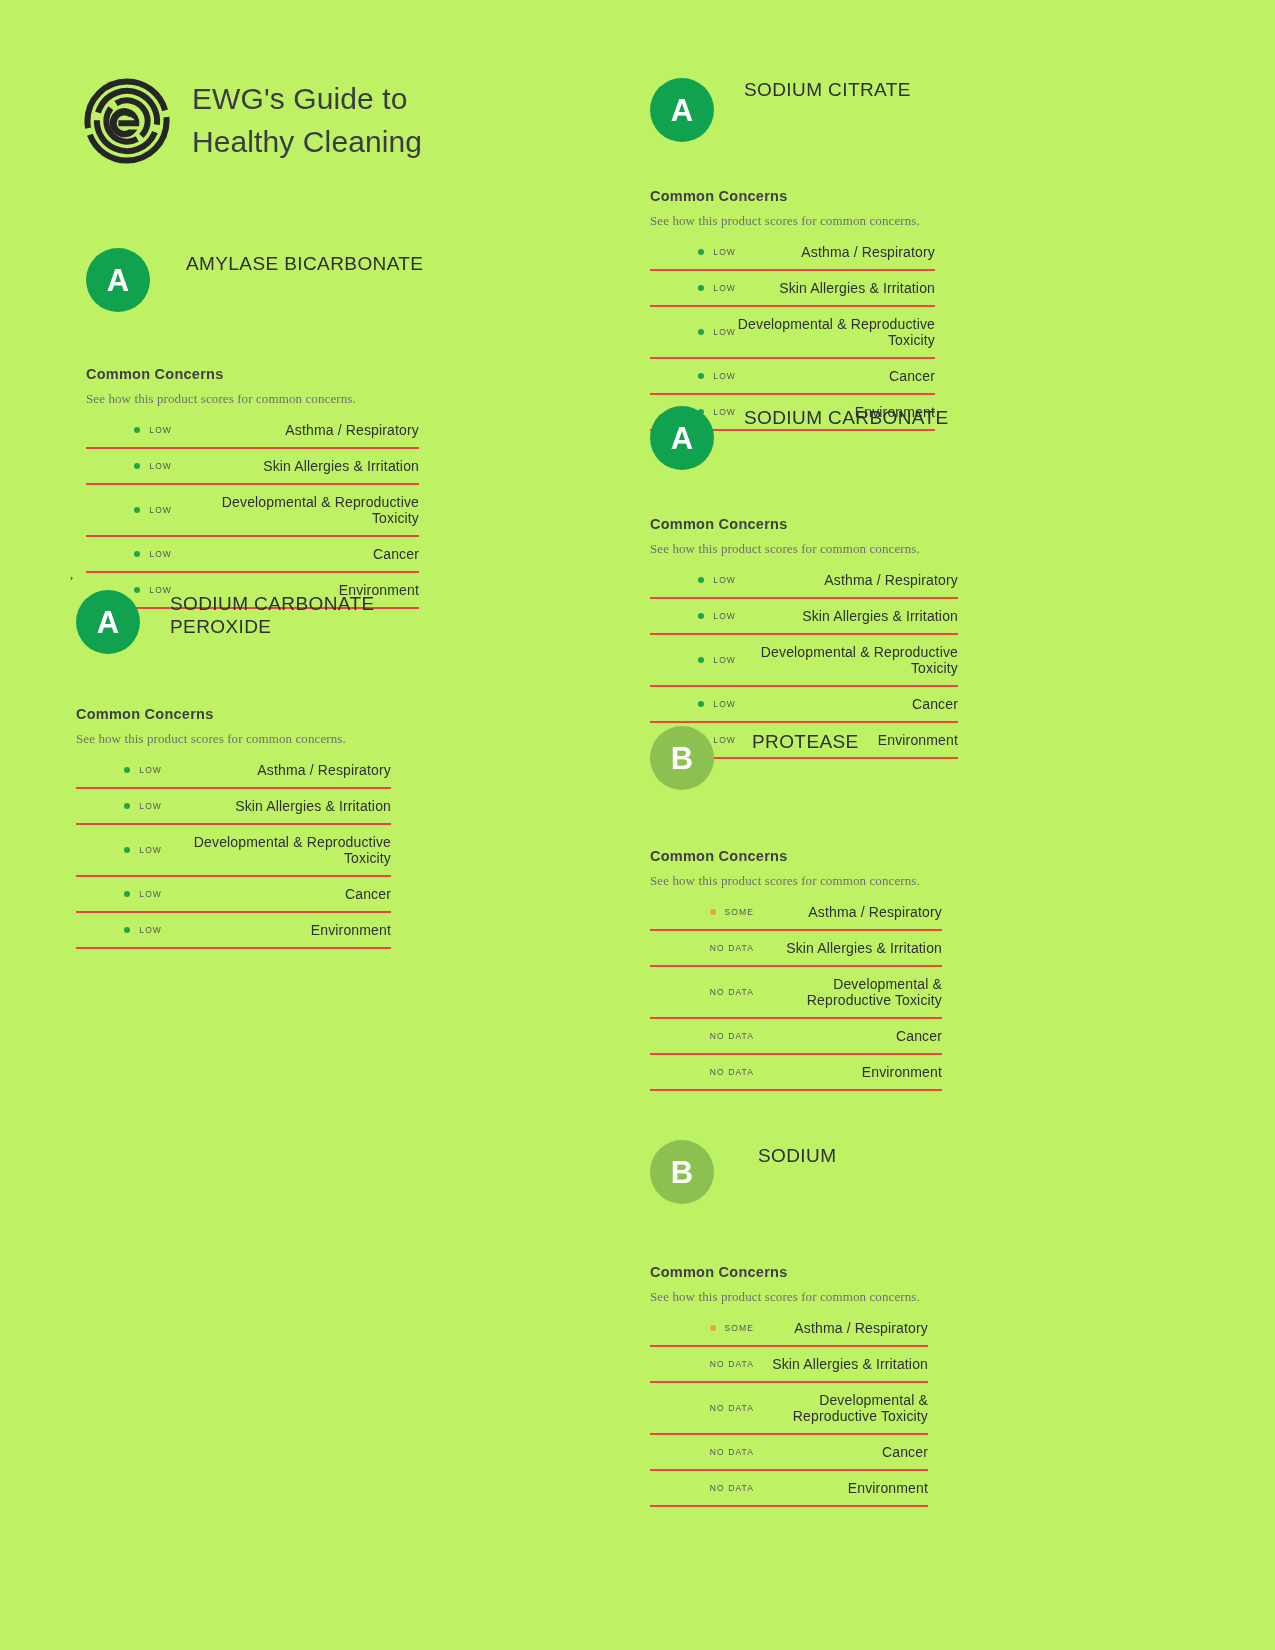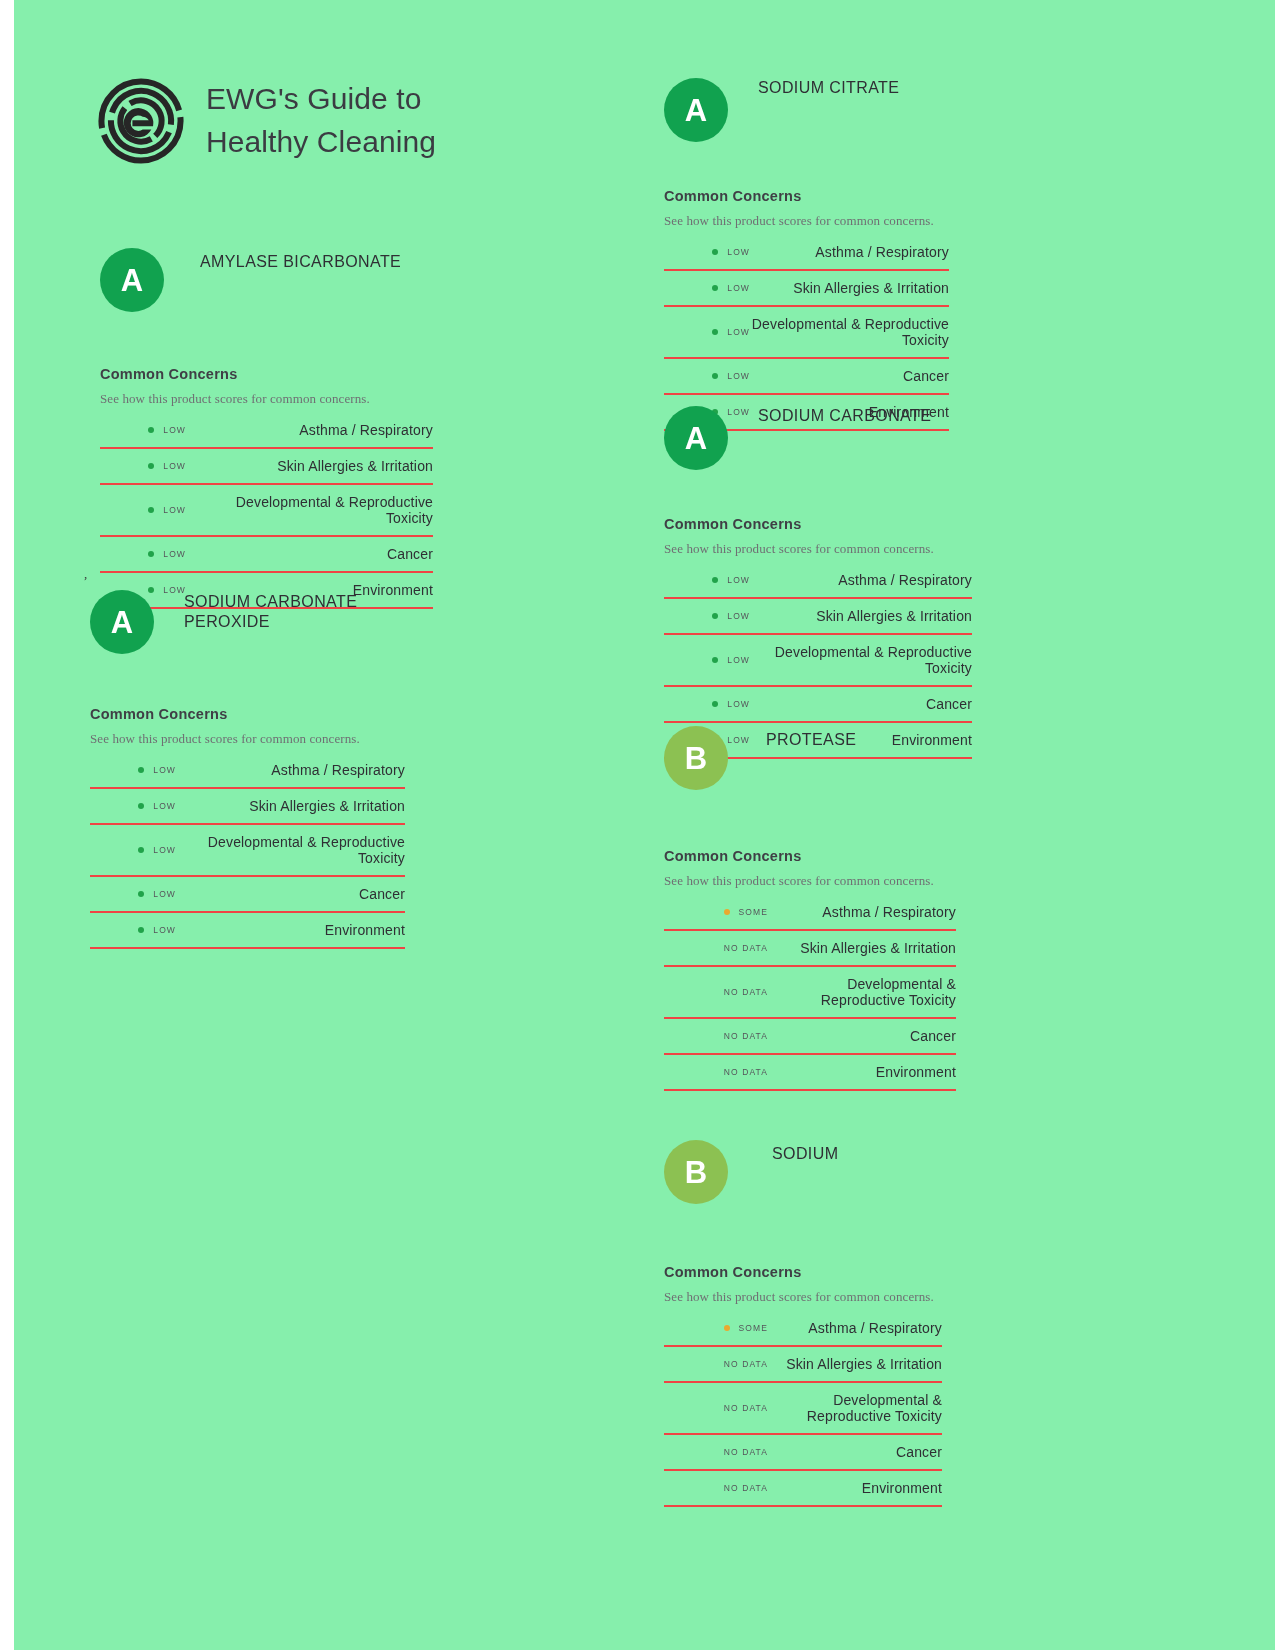--- a/index.html
+++ b/index.html
@@ -12,22 +12,21 @@
     height: 1650px;
     position: relative;
     font-family: "Liberation Sans", sans-serif;
     color: #333333;
     overflow: hidden;
   }
 
   .page {
     position: absolute;
     inset: 0;
-    background: #86efac;
-    margin-left: 14px;
+    background: #bef264;
   }
 
   
   .brand {
     position: absolute;
     left: 84px;
     top: 78px;
     display: flex;
     align-items: center;
     gap: 22px;
@@ -119,21 +118,21 @@
   .dot-some { background: #eaa92f; }
 
   .c-name {
     font-size: 14px;
     color: #2f2f34;
     letter-spacing: 0.15px;
   }
 
   
   .sz-lg .grade { width: 64px; height: 64px; font-size: 31px; }
-  .sz-lg .product-name { font-size: 16px; }
+  .sz-lg .product-name { font-size: 19px; }
 
   .artifact {
     position: absolute;
     font-size: 13px;
     color: #3a3a3a;
     font-family: "Liberation Serif", serif;
   }
 </style>
 </head>
 <body>

